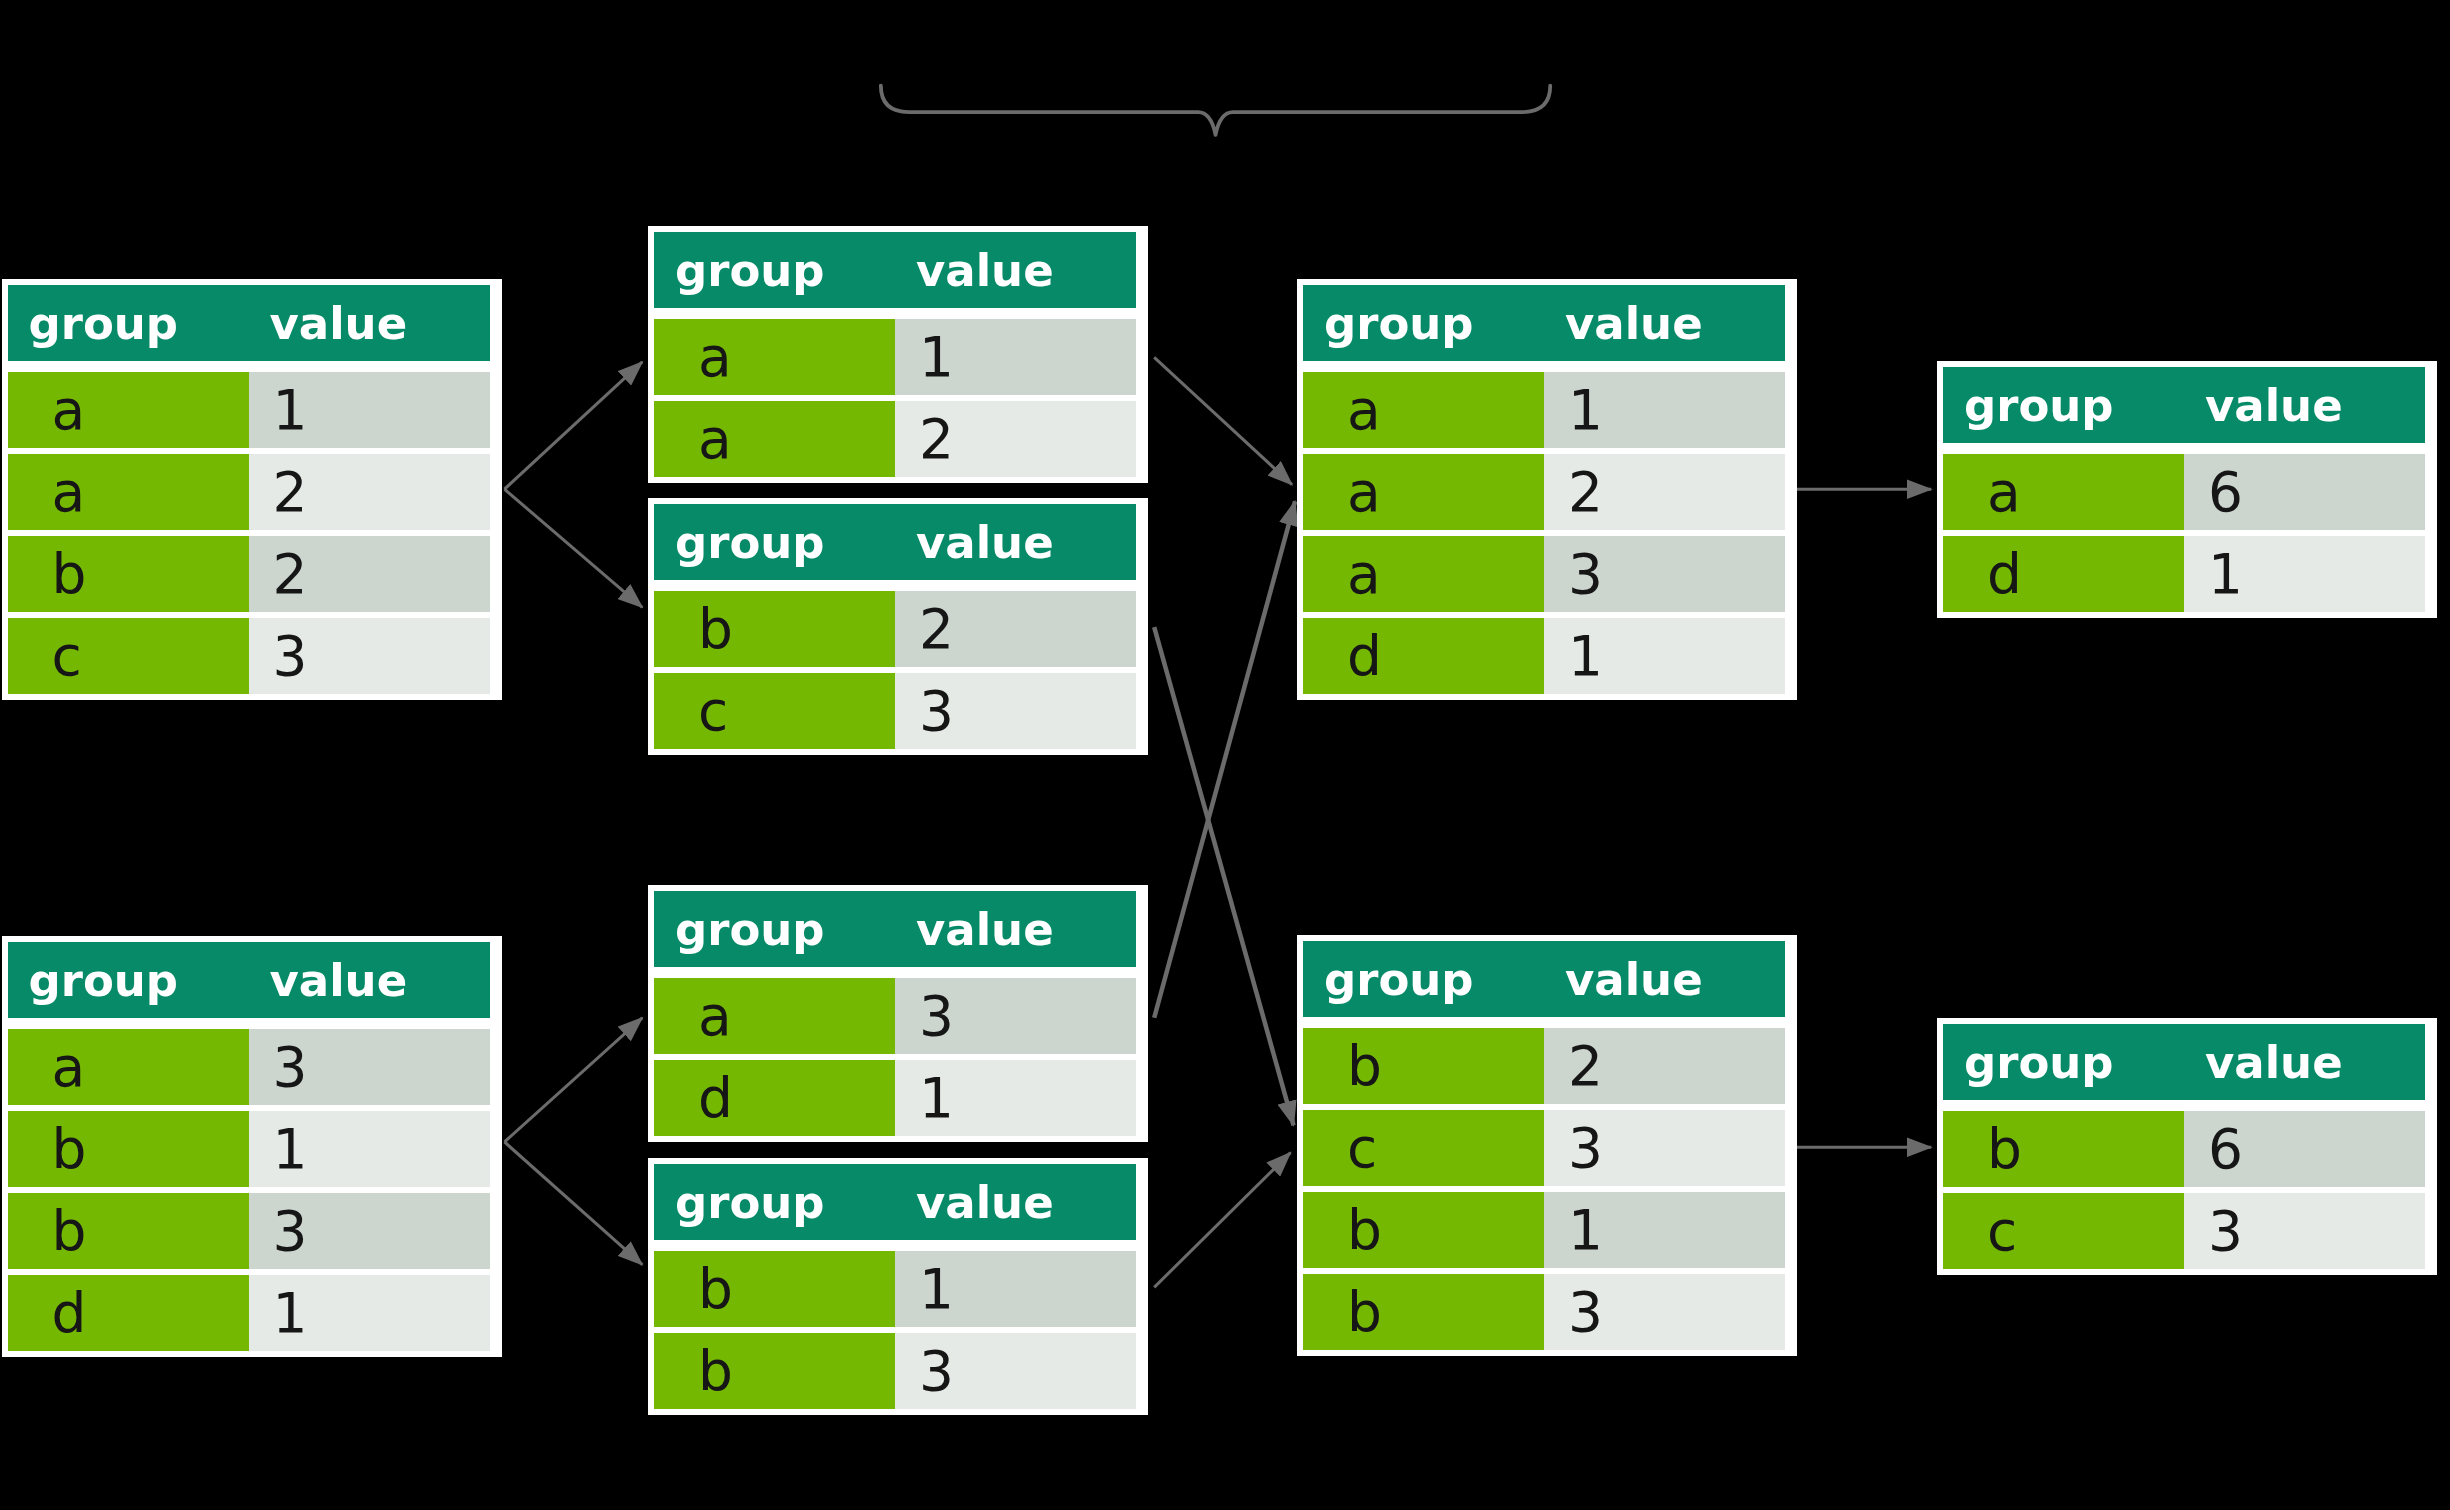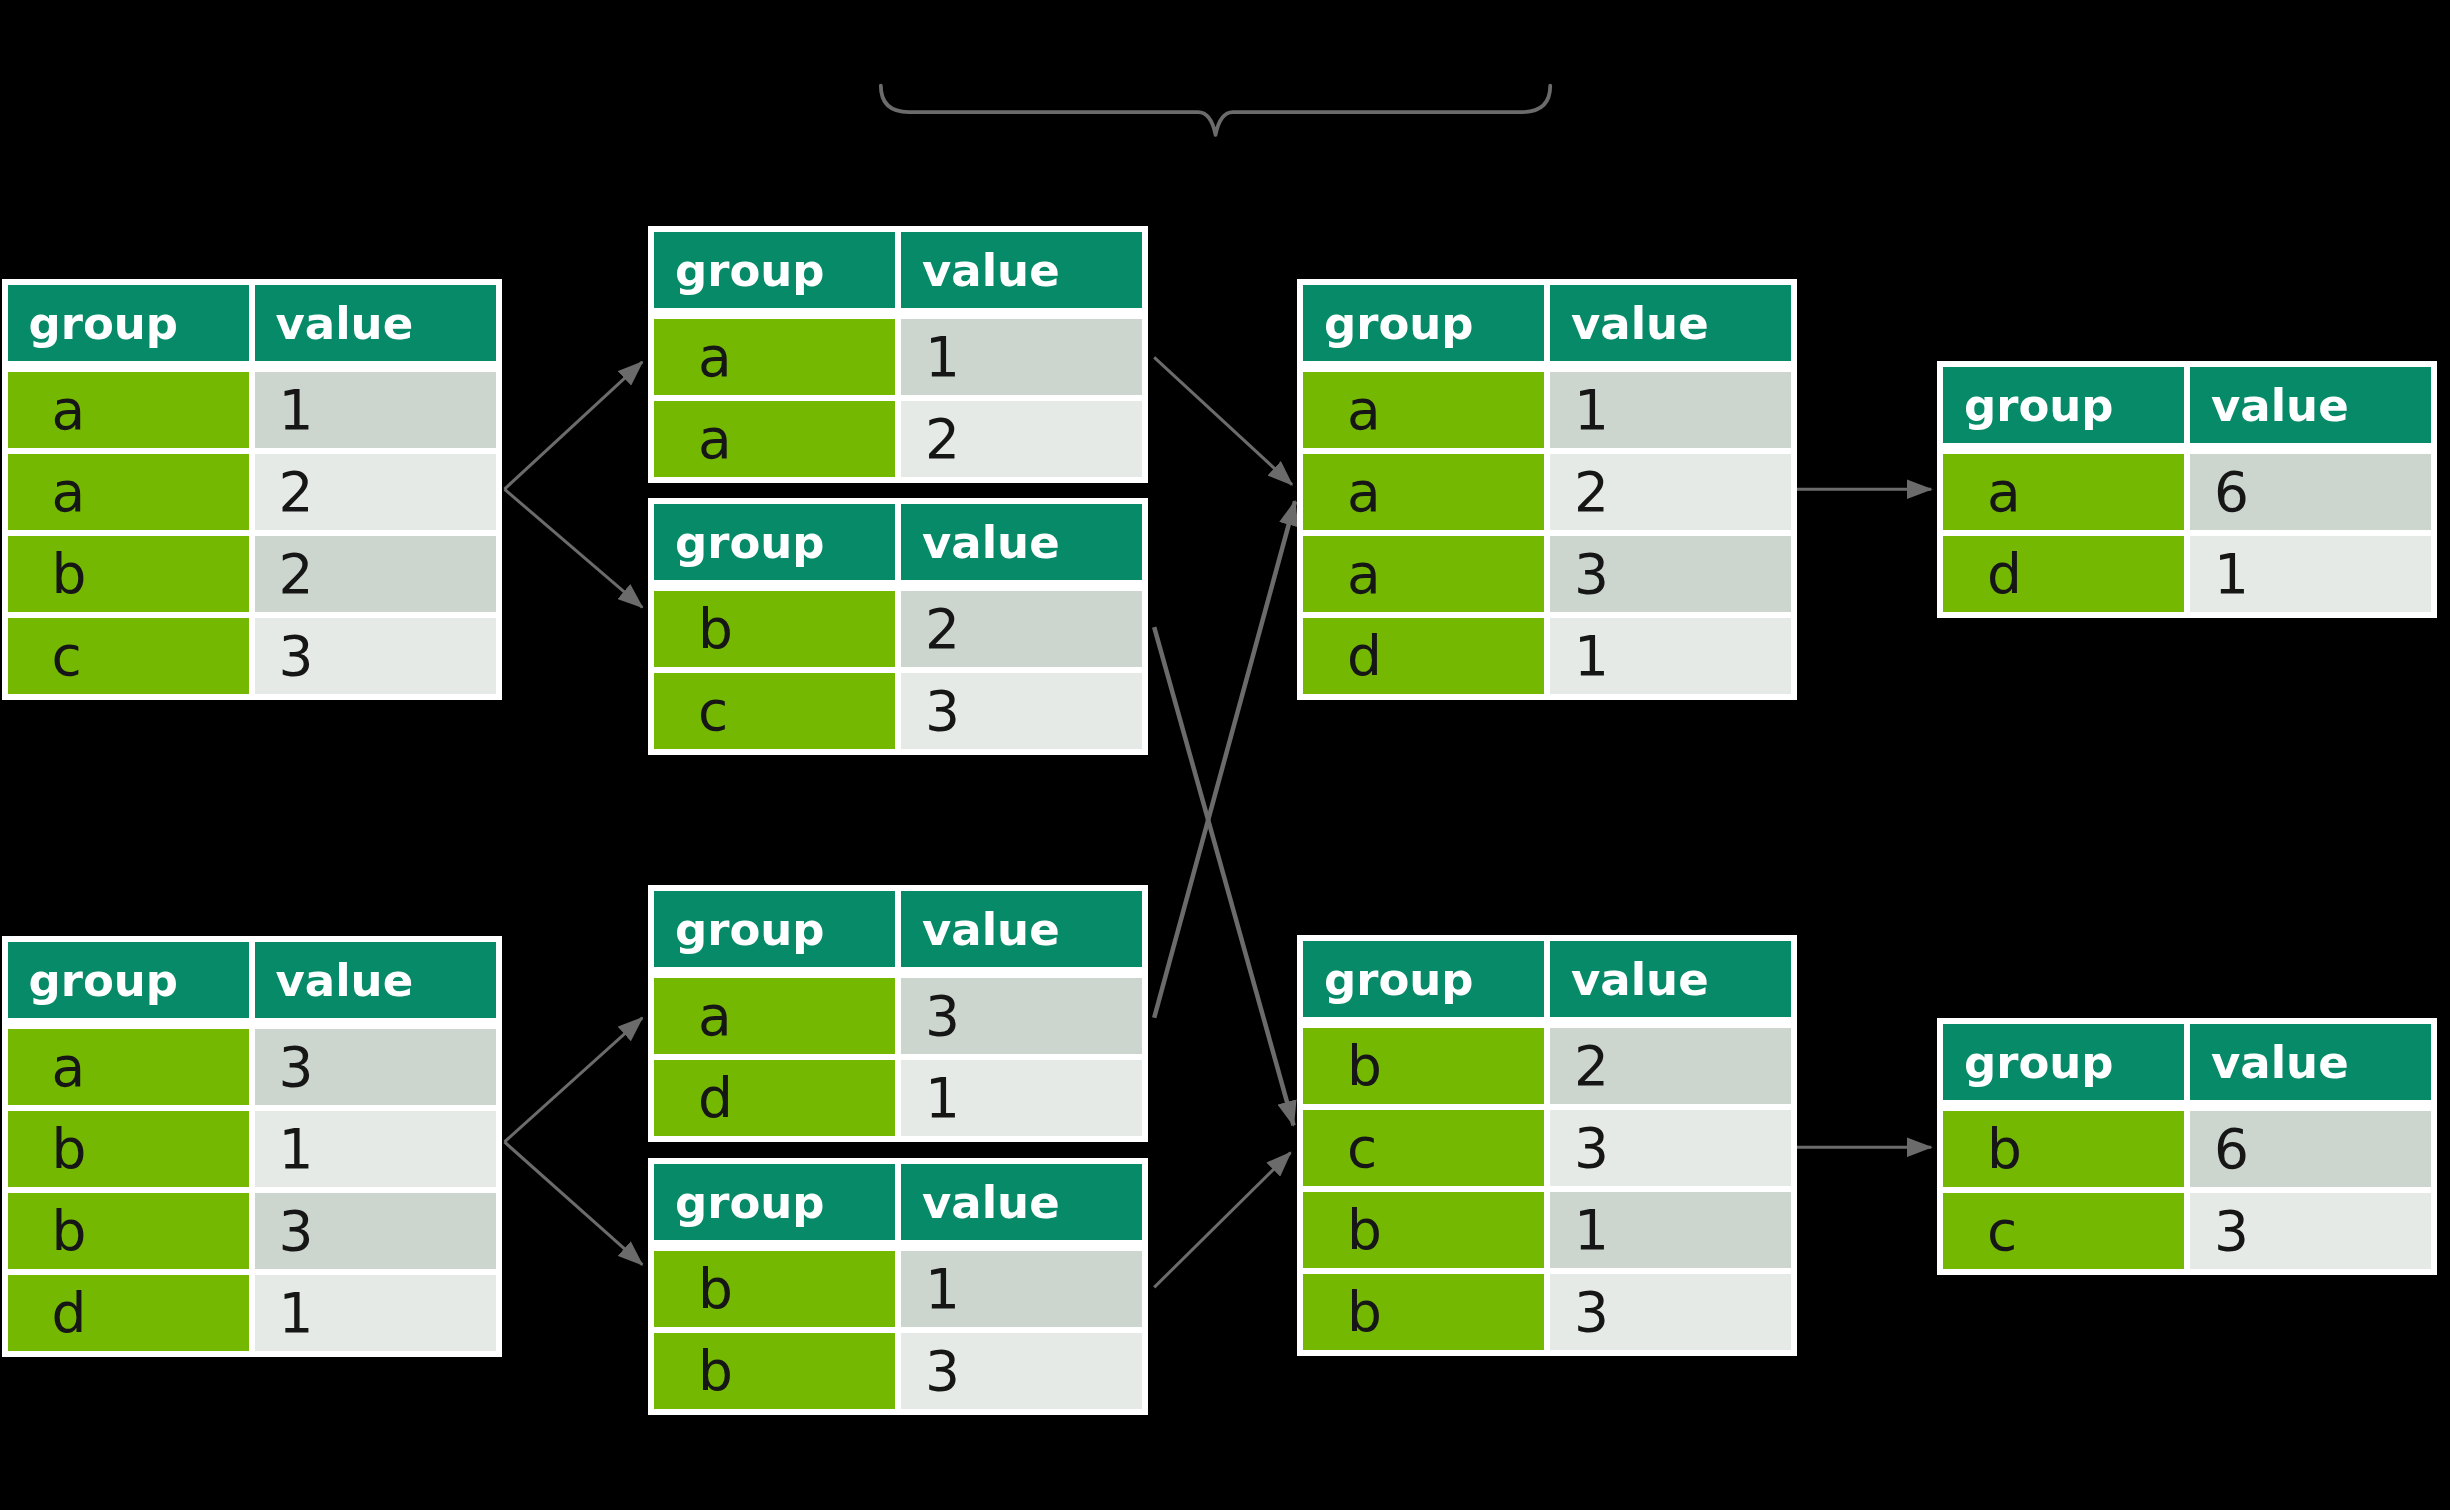--- a/index.html
+++ b/index.html
@@ -5,21 +5,21 @@
   html,body{margin:0;padding:0;}
   body{
     width:2450px;height:1510px;background:#000;position:relative;overflow:hidden;
     font-family:"DejaVu Sans","Liberation Sans",sans-serif;
   }
   #connectors{position:absolute;left:0;top:0;width:2450px;height:1510px;}
   .tbl{
     position:absolute;background:#fff;padding:6px;width:500px;box-sizing:border-box;
     display:flex;flex-direction:column;gap:6px;
   }
-  .row{display:flex;gap:6px;}
+  .row{display:flex;}
   .row.head{margin-bottom:4.5px;}
   .cell{
     flex:0 0 241px;width:241px;height:76px;box-sizing:border-box;
     display:flex;align-items:center;overflow:hidden;white-space:nowrap;
   }
   .hcell{background:var(--teal);color:#fff;font-weight:700;font-size:45px;padding-left:21px;}
   .gcell{background:var(--green);color:var(--ink);font-size:55px;padding-left:44px;}
   .vcell{color:var(--ink);font-size:55px;padding-left:24px;}
   .vcell.dark{background:var(--grayDark);}
   .vcell.light{background:var(--grayLight);}

